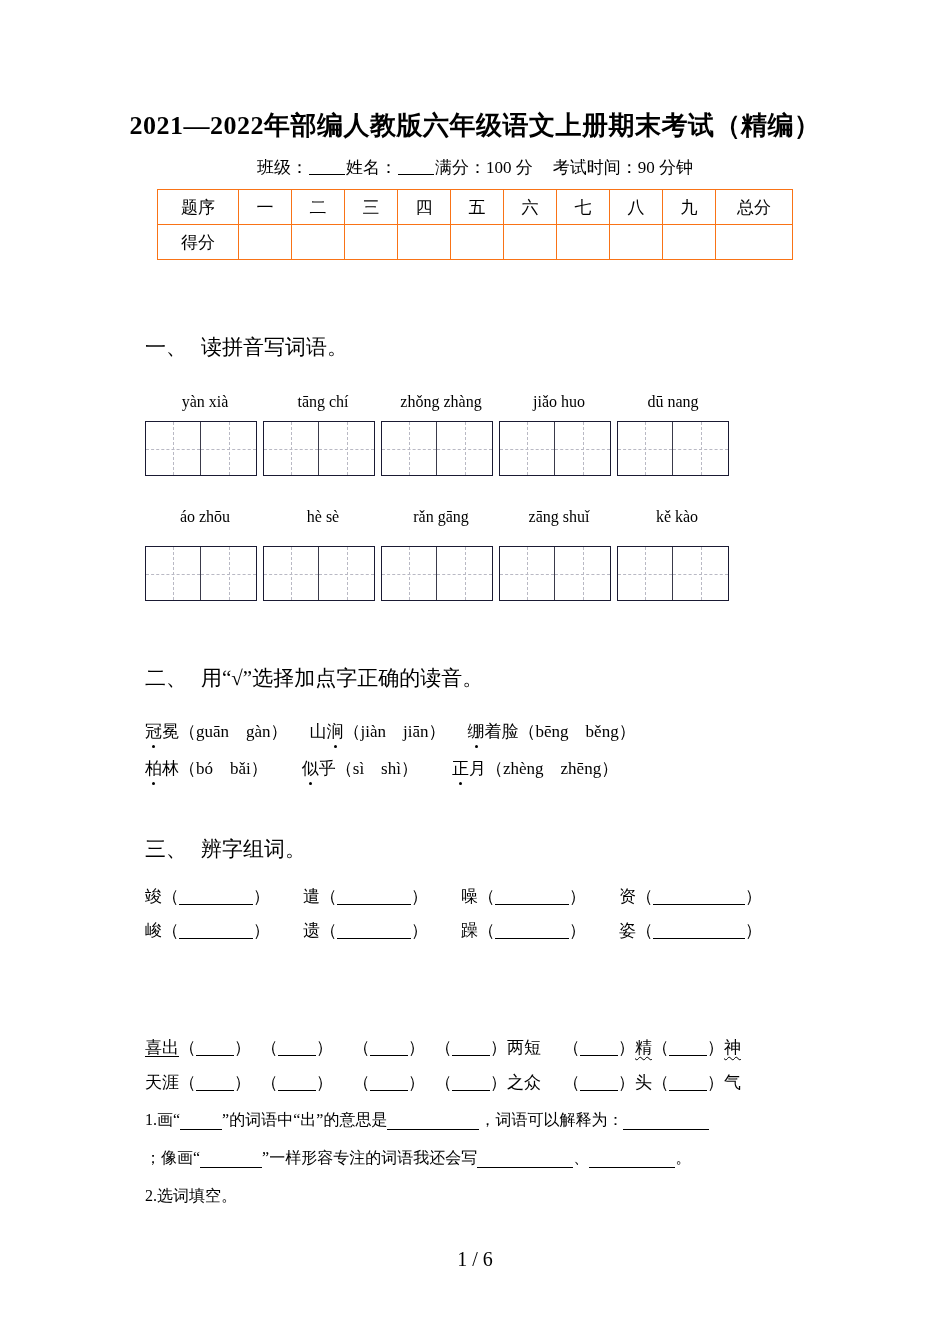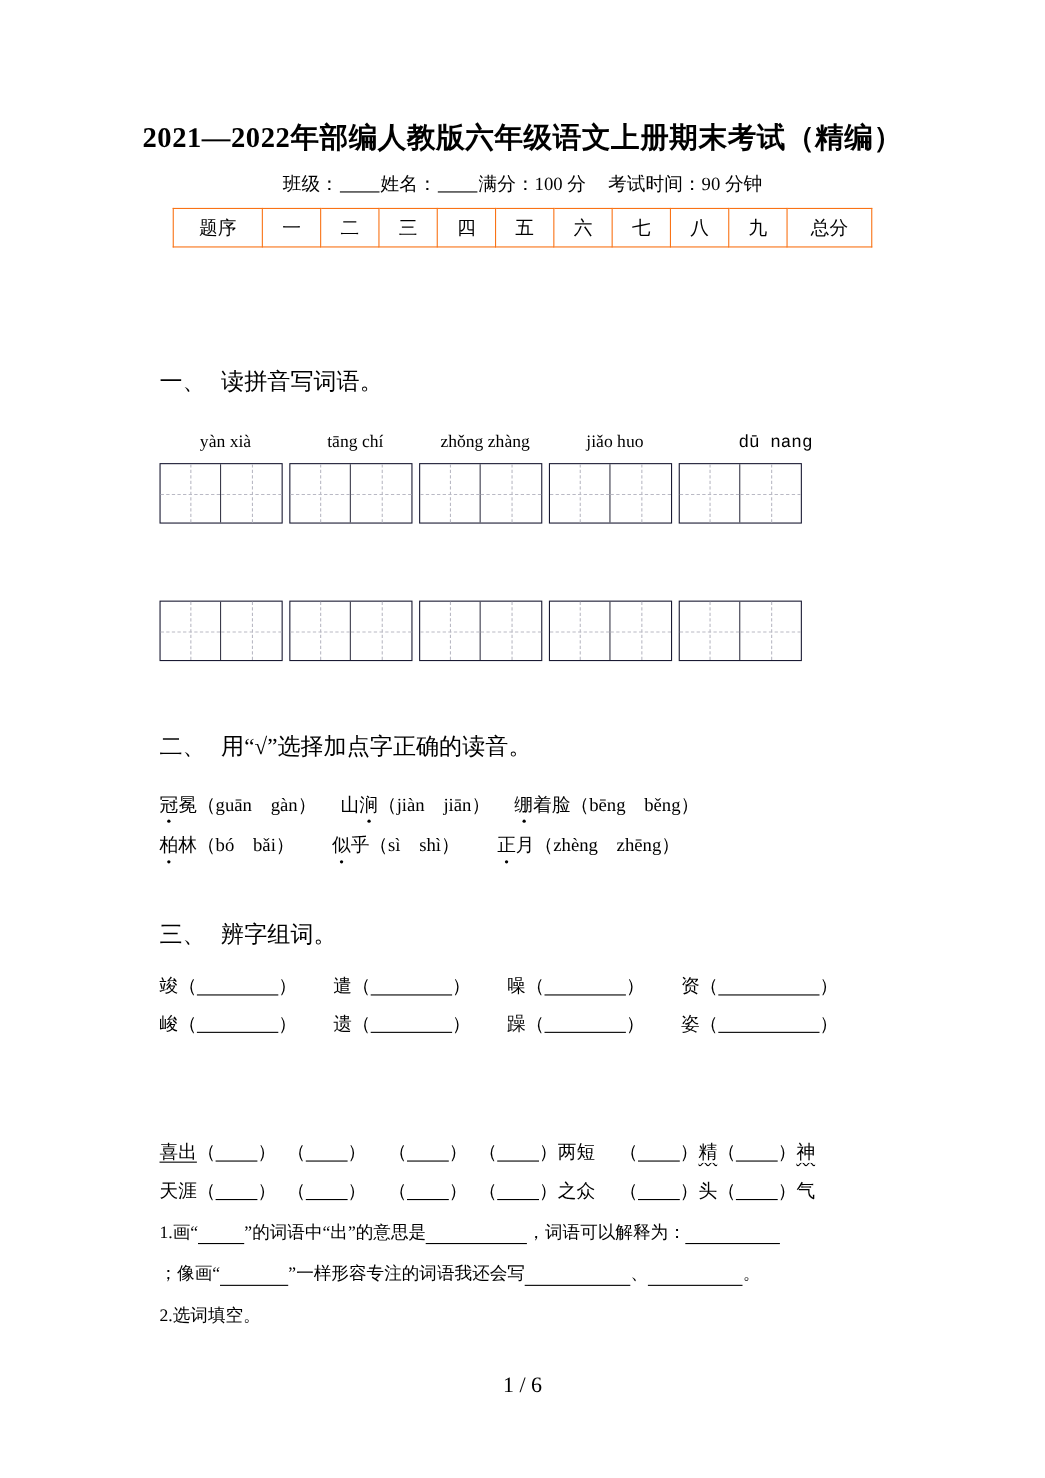--- a/index.html
+++ b/index.html
@@ -217,33 +217,46 @@
       <td class="num">二</td>
       <td class="num">三</td>
       <td class="num">四</td>
       <td class="num">五</td>
       <td class="num">六</td>
       <td class="num">七</td>
       <td class="num">八</td>
       <td class="num">九</td>
       <td class="tot">总分</td>
     </tr>
+    <tr>
+      <td class="lbl">得分</td>
+      <td class="num"></td>
+      <td class="num"></td>
+      <td class="num"></td>
+      <td class="num"></td>
+      <td class="num"></td>
+      <td class="num"></td>
+      <td class="num"></td>
+      <td class="num"></td>
+      <td class="num"></td>
+      <td class="tot"></td>
+    </tr>
   </tbody>
     </table>
 
   <div class="sec-head" style="left:145px; top:333px;">
     <span class="idx">一、</span><span>读拼音写词语。</span>
   </div>
 
   <div class="pinyin-row" style="top:393px;">
     <span class="pinyin-item" style="left:0px;   width:120px;">yàn xià</span>
     <span class="pinyin-item" style="left:118px; width:120px;">tāng chí</span>
     <span class="pinyin-item" style="left:236px; width:120px;">zhǒng zhàng</span>
     <span class="pinyin-item" style="left:354px; width:120px;">jiǎo huo</span>
-    <span class="pinyin-item" style="left:500px; width:120px;font-family:Liberation Mono, monospace;">dū nang</span>
+    <span class="pinyin-item" style="left:468px; width:120px;">dū nang</span>
   </div>
 
   <div class="grid-row" style="top:421px; width:600px;">
     <div class="grid-group" style="left:0px;">
       <div class="grid-cell"></div>
       <div class="grid-cell"></div>
     </div>
     <div class="grid-group" style="left:118px;">
       <div class="grid-cell"></div>
       <div class="grid-cell"></div>
@@ -255,20 +268,27 @@
     <div class="grid-group" style="left:354px;">
       <div class="grid-cell"></div>
       <div class="grid-cell"></div>
     </div>
     <div class="grid-group" style="left:472px;">
       <div class="grid-cell"></div>
       <div class="grid-cell"></div>
     </div>
   </div>
 
+  <div class="pinyin-row" style="top:508px;">
+    <span class="pinyin-item" style="left:0px;   width:120px;">áo zhōu</span>
+    <span class="pinyin-item" style="left:118px; width:120px;">hè sè</span>
+    <span class="pinyin-item" style="left:236px; width:120px;">rǎn gāng</span>
+    <span class="pinyin-item" style="left:354px; width:120px;">zāng shuǐ</span>
+    <span class="pinyin-item" style="left:472px; width:120px;">kě kào</span>
+  </div>
 
   <div class="grid-row" style="top:546px; width:600px;">
     <div class="grid-group" style="left:0px;">
       <div class="grid-cell"></div>
       <div class="grid-cell"></div>
     </div>
     <div class="grid-group" style="left:118px;">
       <div class="grid-cell"></div>
       <div class="grid-cell"></div>
     </div>

